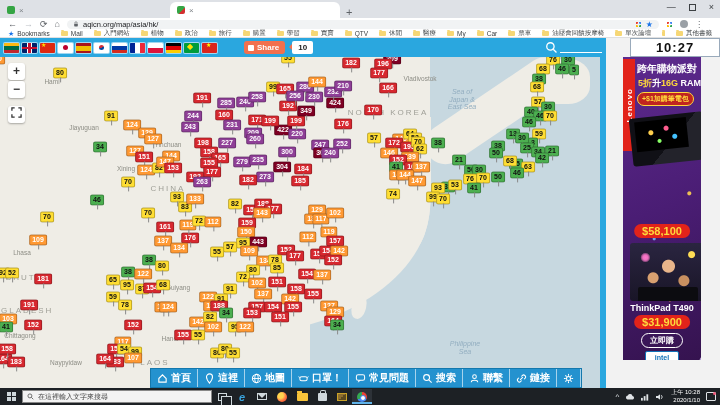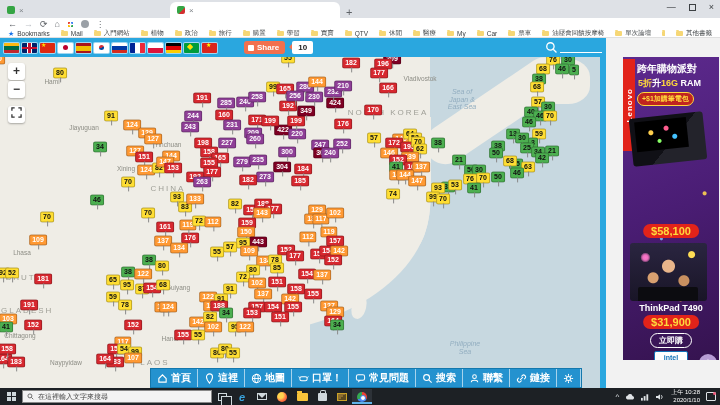--- a/index.html
+++ b/index.html
@@ -61,21 +61,21 @@
   #sharebtn { margin-left:24px; background:#f2704e; color:#fff; font-size:8px; font-weight:bold; border-radius:3px; padding:2px 6px 2px 4px; display:flex; align-items:center; gap:3px; }
   #sharebtn .shic { width:6px; height:6px; background:#fff; border-radius:1px; }
   #sharecount { background:#fff; color:#222; font-size:8px; font-weight:bold; border-radius:2px; padding:2px 6px; margin-left:4px; position:relative; }
   #sharecount::before { content:""; position:absolute; left:-3px; top:3px; border:3px solid transparent; border-right-color:#f2704e; border-left:none; }
   #searchmag { position:absolute; left:545px; top:3px; }
   #searchline { position:absolute; left:560px; top:14px; width:42px; height:1px; background:#fff; }
 
   
   #rightcol { position:absolute; left:606px; top:38px; width:114px; height:350px; background:#f2f2f2; }
   #clockbox { position:absolute; left:24px; top:0; width:90px; height:19px; background:#fff; border:1px solid #9ab; color:#111; font-size:13px; font-weight:bold; display:flex; align-items:center; justify-content:center; letter-spacing:1px; }
-  #ad { position:absolute; left:17px; top:19px; width:96px; height:303px; overflow:hidden;
+  #ad { position:absolute; left:17px; top:19px; width:78px; height:303px; overflow:hidden;
         background:
         radial-gradient(circle at 20% 30%, rgba(255,200,60,.9) 1px, transparent 2px),
         radial-gradient(circle at 70% 15%, rgba(255,120,180,.9) 1px, transparent 2px),
         radial-gradient(circle at 85% 45%, rgba(255,210,80,.9) 1.5px, transparent 2.5px),
         radial-gradient(circle at 40% 60%, rgba(120,200,255,.8) 1px, transparent 2px),
         radial-gradient(circle at 60% 80%, rgba(255,170,60,.9) 1.5px, transparent 2.5px),
         linear-gradient(160deg,#5d2a8e 0%,#4a1d74 50%,#35134f 100%); color:#fff; }
   #lenovostrip { position:absolute; left:0; top:2px; width:12px; height:92px; background:#e2231a; display:flex; align-items:center; justify-content:center; }
   #lenovostrip span { writing-mode:vertical-rl; transform:rotate(180deg); font-size:8px; font-weight:bold; color:#fff; letter-spacing:1px; }
   .adline1 { position:absolute; left:14px; top:5px; font-size:10px; font-weight:bold; white-space:nowrap; }
@@ -168,20 +168,30 @@
     <span class="sq"></span>
     <span>×</span>
   </div>
 </div>
 
 <div id="addrbar">
   <span class="navic">←</span>
   <span class="navic dis">→</span>
   <span class="navic">⟳</span>
   <span class="navic">⌂</span>
+  <div id="omni">
+    <svg class="lock" viewBox="0 0 10 10">
+        <rect x="2" y="4.5" width="6" height="4.5" rx="1" fill="#5f6368"></rect>
+        <path d="M3.2 4.5 V3 a1.8 1.8 0 0 1 3.6 0 V4.5" fill="none" stroke="#5f6368" stroke-width="1.1"></path>
+      </svg>
+    <span>aqicn.org/map/asia/hk/</span>
+    <span class="spacer"></span>
+    <span class="dotgrid"></span>
+    <span class="star">★</span>
+  </div>
   <span class="dotgrid"></span>
   <span class="avatar"></span>
   <span class="kebab">⋮</span>
 </div>
 
 <div id="bmbar">
   <span class="bmitem">
       <span class="star" style="font-size:7px">★</span>
       <span>Bookmarks</span>
     </span>
@@ -553,20 +563,21 @@
       <div class="lbl city" style="left: 178px; top: 230px;">Guiyang</div>
       <div class="lbl city" style="left: 22px; top: 195px;">Lhasa</div>
       <div class="lbl city" style="left: 170px; top: 281px;">Hanoi</div>
       <div class="lbl city" style="left: 66px; top: 305px;">Naypyidaw</div>
       <div class="lbl city" style="left: 20px; top: 278px;">Chittagong</div>
     </div>
 </div>
 <div id="bluestrip"></div>
 
 <div id="rightcol">
+  <div id="clockbox">10:27</div>
   <div id="ad">
     <div id="lenovostrip">
         <span>Lenovo</span>
       </div>
     <div class="adline1">跨年購物派對</div>
     <div class="adline2" id="adline2"><span class="yel">5折</span><span class="whi">升</span><span class="yel">16G</span><span class="whi"> RAM</span></div>
     <div class="adline3">+$1加購筆電包</div>
     <div class="laptop1"></div>
     <div class="price price1">$58,100</div>
     <div class="photo2"></div>

